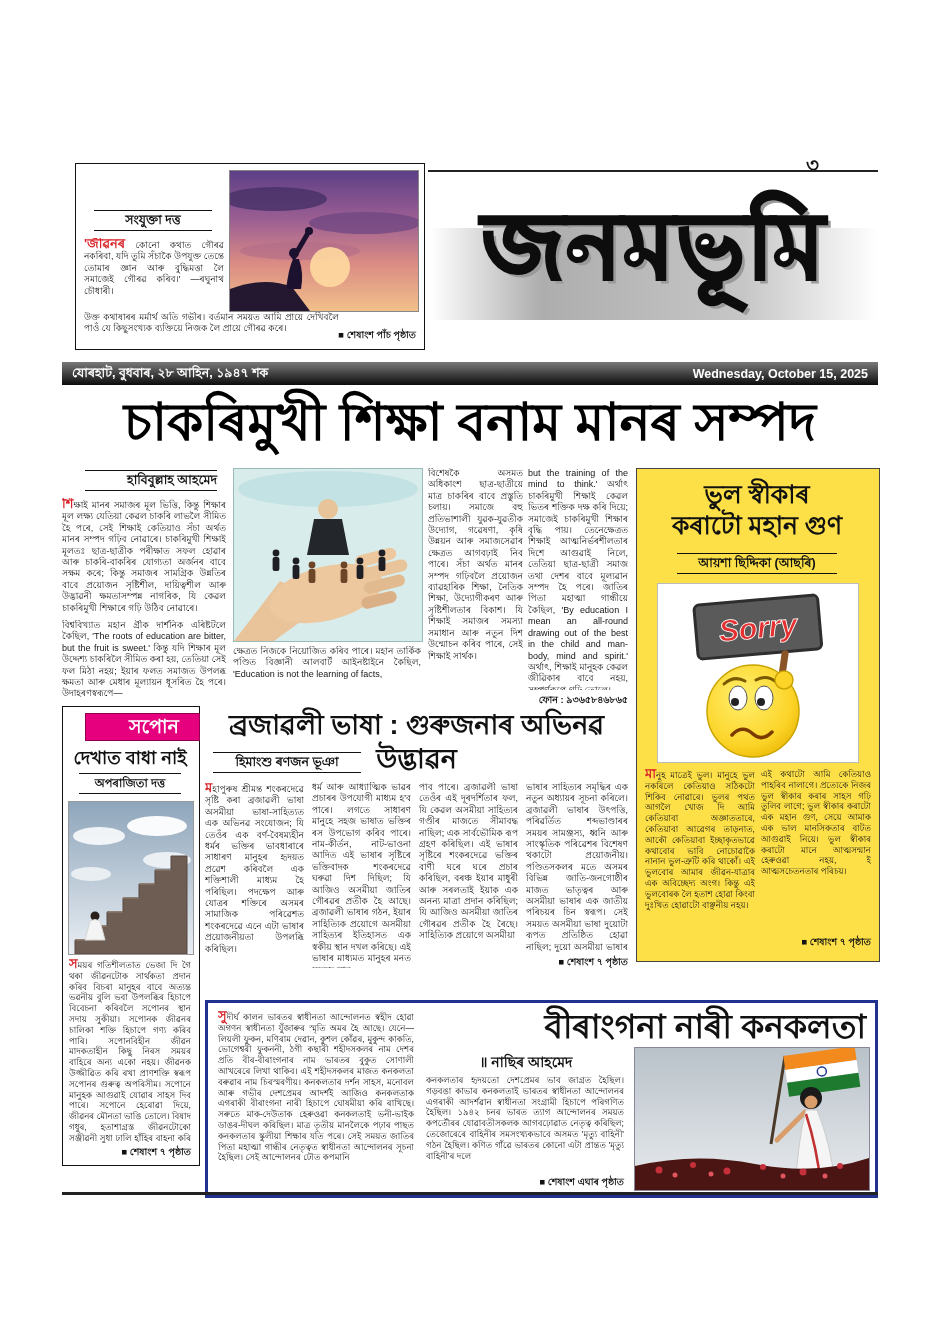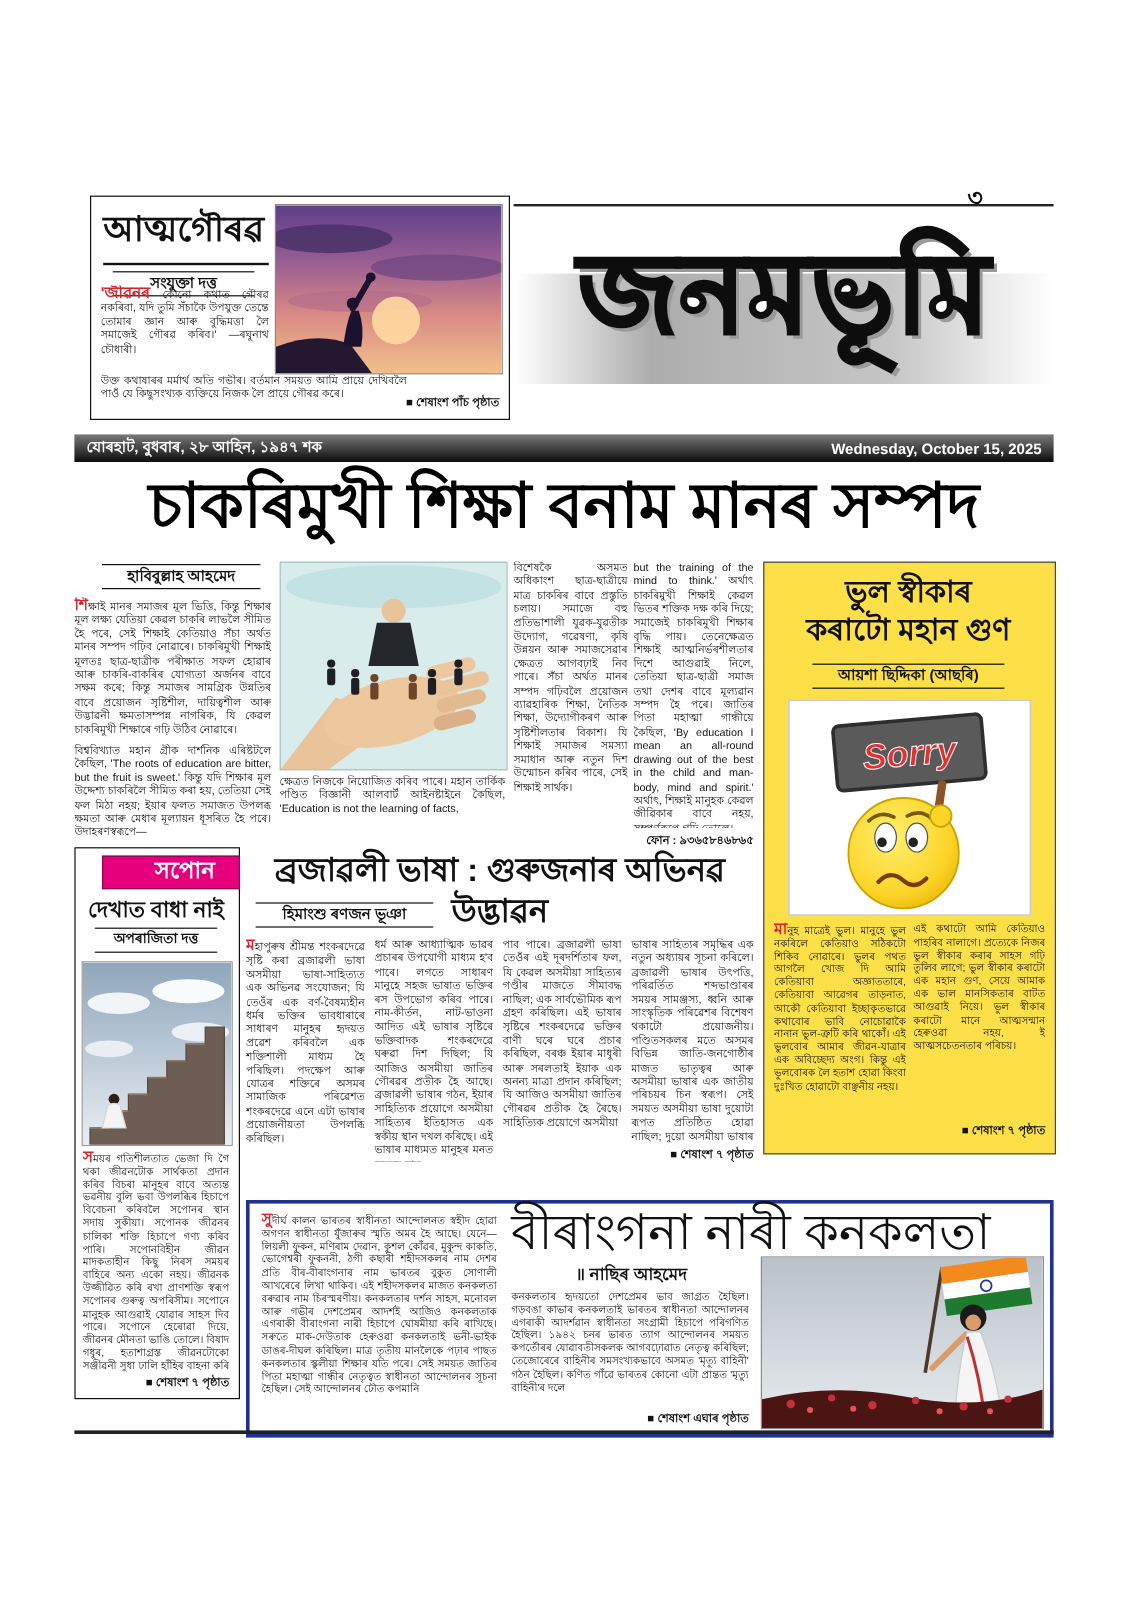--- a/index.html
+++ b/index.html
@@ -20,38 +20,37 @@
            justify-content:space-between;align-items:center;padding:0 10px;font-size:12.5px;font-weight:700;}
   .lead-headline{font-size:52px;font-weight:700;text-align:center;line-height:64px;color:#000;}
   .box{border:1.6px solid #111;}
   .atma-title{font-size:29px;font-weight:900;border-bottom:2px solid #111;display:inline-block;padding:0 4px 2px 0;}
   .cream-box{background:#fde047;border:1.2px solid #444;}
   .cream-title{font-size:25px;font-weight:900;text-align:center;line-height:31px;white-space:pre-line;}
   .sec-headline{font-size:27px;font-weight:900;text-align:center;line-height:34px;}
   .pink-tab{background:#e6007e;color:#fff;font-weight:900;font-size:19px;text-align:center;line-height:26px;border:1px solid #90004e;padding-left:23px;}
   .sapon-title{font-size:18px;font-weight:900;text-align:center;line-height:22px;}
   .blue-box{border:3px solid #20318f;background:#fff;}
-  .kanak-headline{font-size:41px;font-weight:400;text-align:left;line-height:40px;}
+  .kanak-headline{font-size:33px;font-weight:700;text-align:right;line-height:40px;}
   .kanak-byline{font-size:14px;font-weight:700;text-align:center;}
   .rule{background:#222;}
   .phone{font-size:9.5px;font-weight:700;text-align:right;}
   svg{display:block;}
 </style>
 </head>
 <body>
 
 <div class="page">
 
   <div class="abs pagenum" style="left:806px;top:150px;">৩</div>
 
   <div class="abs rule" style="left:428px;top:170px;width:450px;height:2px;"></div>
 
   <section class="abs box" style="left:75px;top:163px;width:348px;height:185px;">
-    <div class="abs atma-title" style="left:10px;top:4px;">আত্মগৌৰৱ</div>
-    <div class="abs byline-box" style="left:18px;top:46px;width:118px;margin-top:16px;">সংযুক্তা দত্ত</div>
+    <div class="abs byline-box" style="left:18px;top:46px;width:118px;">সংযুক্তা দত্ত</div>
     <div class="abs" style="left:153px;top:6px;width:188px;height:140px;border:1px solid #888;overflow:hidden;">
       <svg width="188" height="140" viewBox="0 0 188 140">
         <defs>
           <linearGradient id="sky1" x1="0" y1="0" x2="0" y2="1">
             <stop offset="0%" stop-color="#5d3f86"></stop>
               <stop offset="35%" stop-color="#9c5f93"></stop>
             <stop offset="65%" stop-color="#d98a84"></stop>
               <stop offset="100%" stop-color="#f2c08a"></stop>
           </linearGradient>
         </defs>
@@ -77,21 +76,21 @@
   <div class="abs mast-band" style="left:430px;top:228px;width:448px;height:92px;"></div>
   <h1 class="abs masthead" style="left:430px;top:182px;width:448px;margin:0;">জনমভূমি</h1>
 
   <div class="abs datebar" style="left:62px;top:362px;width:796px;height:23px;">
     <span>যোৰহাট, বুধবাৰ, ২৮ আহিন, ১৯৪৭ শক</span>
     <span>Wednesday, October 15, 2025</span>
   </div>
 
   <h2 class="abs lead-headline" style="left:62px;top:390px;width:816px;margin:0;">চাকৰিমুখী শিক্ষা বনাম মানৰ সম্পদ</h2>
 
-  <div class="abs byline-box" style="left:85px;top:470px;width:132px;">হাবিবুল্লাহ আহমেদ</div>
+  <div class="abs byline-box" style="left:85px;top:470px;width:132px;text-align:right;">হাবিবুল্লাহ আহমেদ</div>
 
   <div class="abs" style="left:233px;top:468px;width:188px;height:172px;border:1px solid #9bb;overflow:hidden;">
     <svg width="188" height="172" viewBox="0 0 188 172">
       <rect width="188" height="172" fill="#d9ecec"></rect>
       <ellipse cx="94" cy="20" rx="90" ry="18" fill="#c3e2e4"></ellipse>
       <path d="M0 172 L46 112 L92 134 L40 172 Z" fill="#e9c39a"></path>
       <g transform="rotate(-14 90 125)">
         <ellipse cx="92" cy="125" rx="58" ry="27" fill="#edc79e"></ellipse>
         <rect x="128" y="96" width="42" height="12" rx="6" fill="#edc79e"></rect>
         <rect x="132" y="110" width="46" height="12" rx="6" fill="#e9c39a"></rect>

